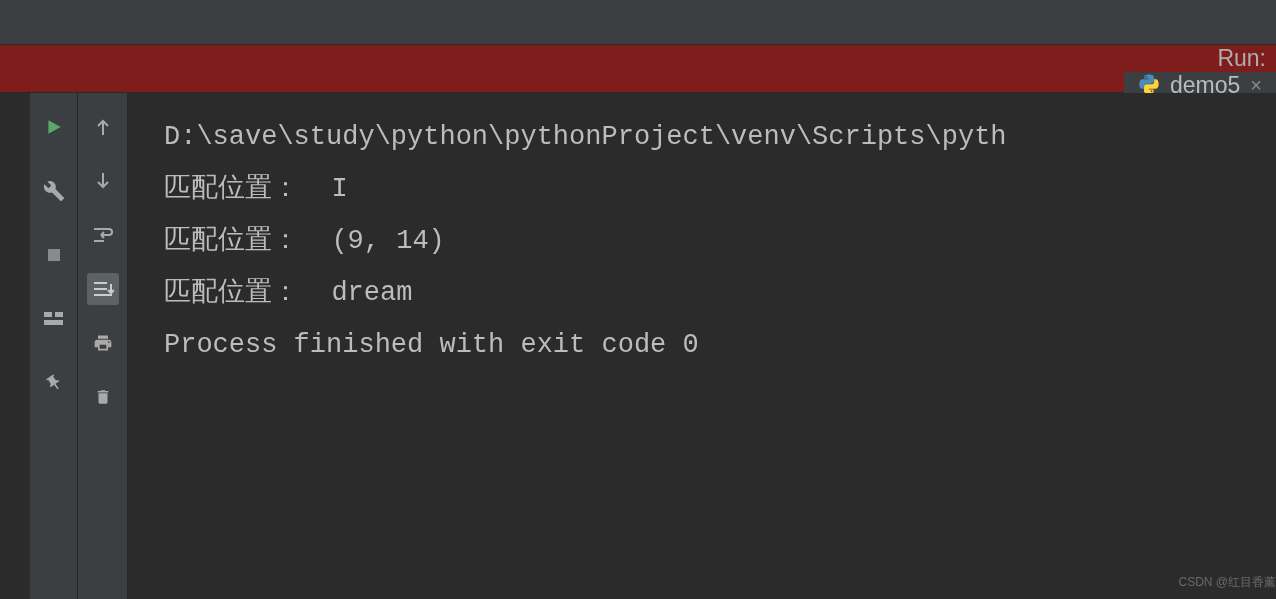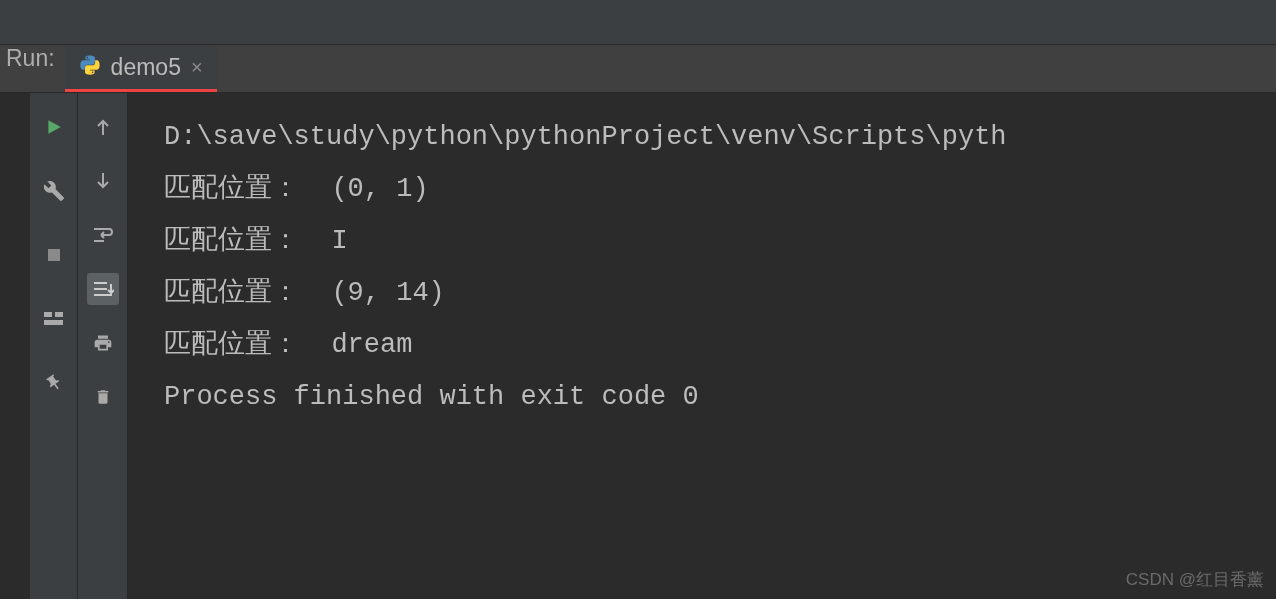--- a/index.html
+++ b/index.html
@@ -15,24 +15,25 @@
       overflow: hidden;
       position: relative;
     }
     .top-border {
       height: 45px;
       background: #3c3f41;
       border-bottom: 1px solid #282828;
     }
     .header-row {
       display: flex;
-      align-items: flex-start;
+      align-items: flex-end;
       height: 48px;
-      background: #404040;
+      background: #7f1d1d;
       border-bottom: 1px solid #282828;
+      flex-direction: column;
     }
     .run-label {
       color: #adadad;
       font-size: 23px;
       padding: 0 10px 0 6px;
     }
     .tab {
       display: flex;
       align-items: center;
       gap: 10px;
@@ -103,23 +104,23 @@
     .console-line {
       color: #bcbcbc;
       font-family: "Consolas", "Courier New", monospace;
       font-size: 27px;
       line-height: 52px;
       white-space: pre;
     }
     .watermark {
       position: absolute;
       bottom: 8px;
-      right: 12px;
+      right: 0;
       color: #6a6a6a;
-      font-size: 17px;
+      font-size: 12px;
       font-family: Arial, sans-serif;
     }
   </style>
 </head>
 <body>
 
 <div class="top-border"></div>
 
 <div class="header-row">
   <div class="run-label">Run:</div>
@@ -194,21 +195,20 @@
     </div>
     <div class="nav-btn">
       <svg width="18" height="20" viewBox="0 0 24 24">
           <path fill="#a9a9a9" d="M6 19c0 1.1.9 2 2 2h8c1.1 0 2-.9 2-2V7H6v12zM19 4h-3.5l-1-1h-5l-1 1H5v2h14V4z"></path>
         </svg>
     </div>
   </div>
 
   <div class="console">
     <div class="console-line">D:\save\study\python\pythonProject\venv\Scripts\pyth</div>
-    <div class="console-line">匹配位置：  (0, 1)</div>
     <div class="console-line">匹配位置：  I</div>
     <div class="console-line">匹配位置：  (9, 14)</div>
     <div class="console-line">匹配位置：  dream</div>
     <div class="console-line"></div>
     <div class="console-line">Process finished with exit code 0</div>
   </div>
 </div>
 
 <div class="watermark">CSDN @红目香薰</div>
 

